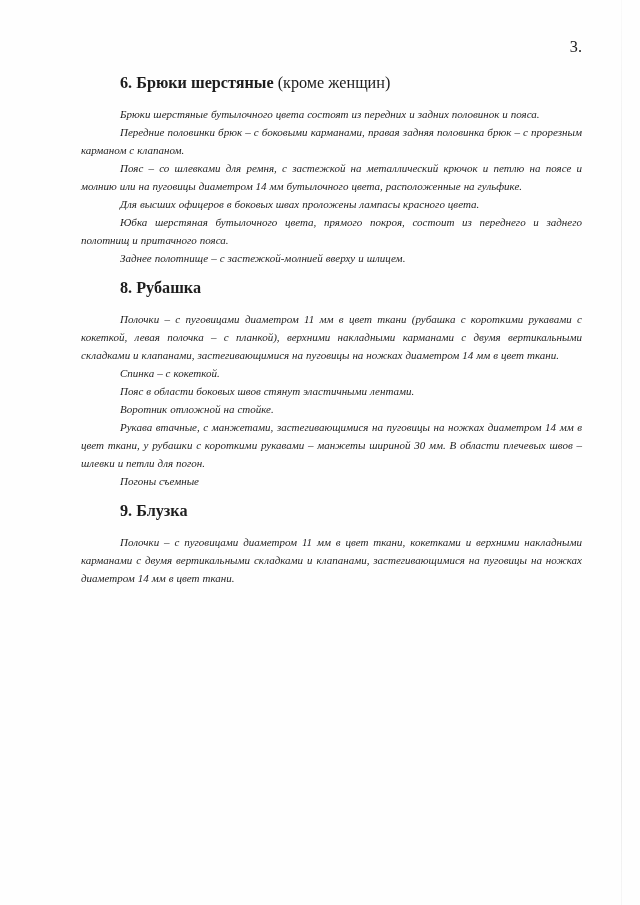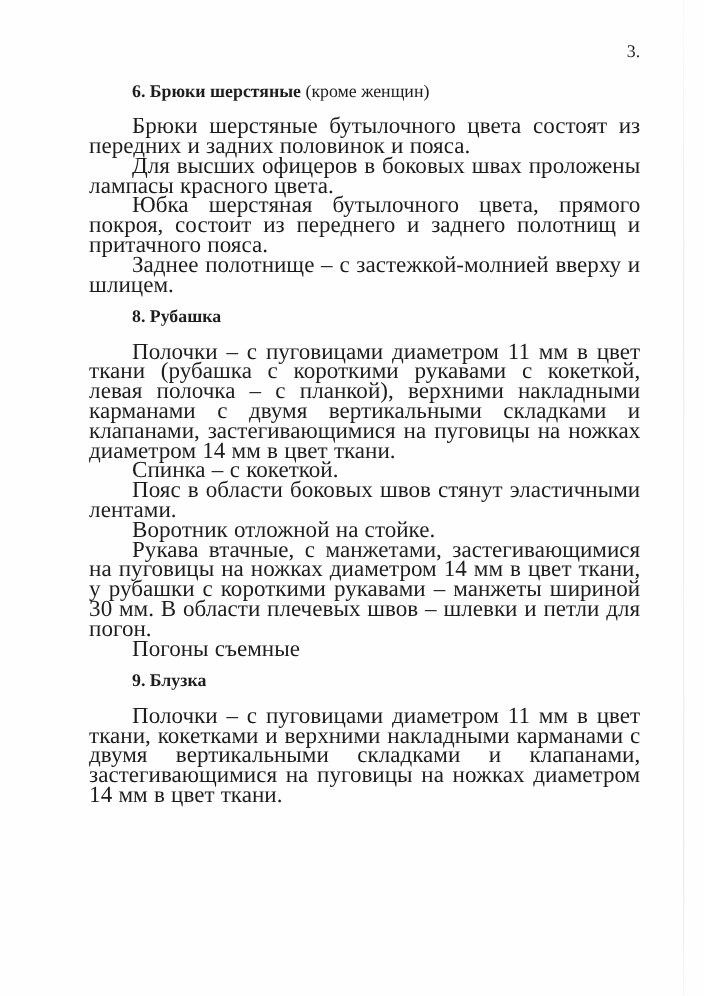--- a/index.html
+++ b/index.html
@@ -48,38 +48,41 @@
     font-size: 16.2px;
     line-height: 18px;
     text-indent: 39px;
     text-align: left;
     margin: 12px 0 13px 0;
     white-space: nowrap;
   }
   .content > .heading:first-child { margin-top: 0; }
   .heading .bold { font-weight: 700; text-align: center; }
   .para {
-    font-size: 21px;
+    font-size: 11px;
     line-height: 18px;
     text-align: justify;
     text-indent: 39px;
     word-spacing: 0.02em;
+    font-style: italic;
   }
 </style>
 </head>
 <body>
 
 <div class="scan-edge"></div>
 
 <div class="page-number">3.</div>
 
 <div class="content">
 
   <p class="heading"><span class="bold">6. Брюки шерстяные</span><span> (кроме женщин)</span></p>
   <p class="para">Брюки шерстяные бутылочного цвета состоят из передних и задних половинок и пояса.</p>
+  <p class="para">Передние половинки брюк – с боковыми карманами, правая задняя половинка брюк – с прорезным карманом с клапаном.</p>
+  <p class="para">Пояс – со шлевками для ремня, с застежкой на металлический крючок и петлю на поясе и молнию или на пуговицы диаметром 14 мм бутылочного цвета, расположенные на гульфике.</p>
   <p class="para">Для высших офицеров в боковых швах проложены лампасы красного цвета.</p>
 
   <p class="para">Юбка шерстяная бутылочного цвета, прямого покроя, состоит из переднего и заднего полотнищ и притачного пояса.</p>
   <p class="para">Заднее полотнище – с застежкой-молнией вверху и шлицем.</p>
 
   <p class="heading"><span class="bold">8. Рубашка</span><span></span></p>
   <p class="para">Полочки – с пуговицами диаметром 11 мм в цвет ткани (рубашка с короткими рукавами с кокеткой, левая полочка – с планкой), верхними накладными карманами с двумя вертикальными складками и клапанами, застегивающимися на пуговицы на ножках диаметром 14 мм в цвет ткани.</p>
   <p class="para">Спинка – с кокеткой.</p>
   <p class="para">Пояс в области боковых швов стянут эластичными лентами.</p>
   <p class="para">Воротник отложной на стойке.</p>

